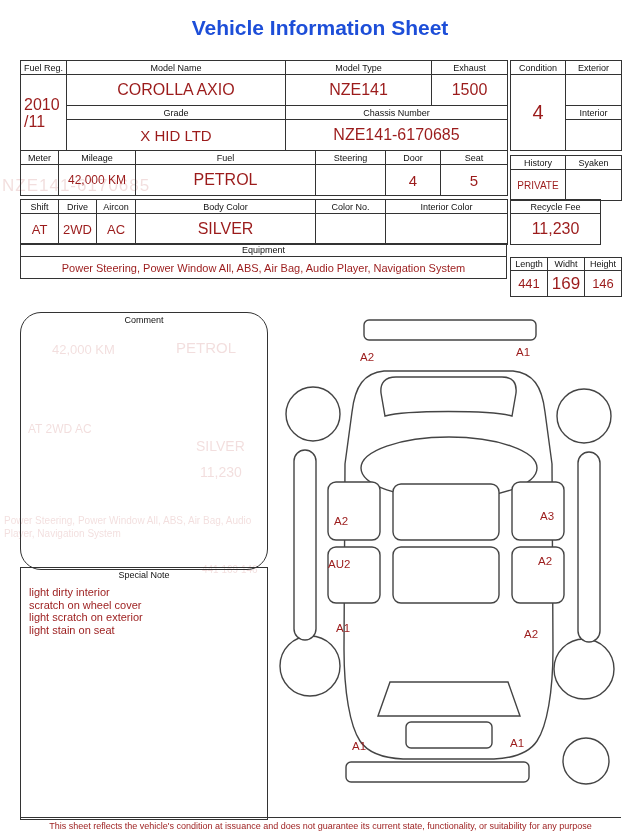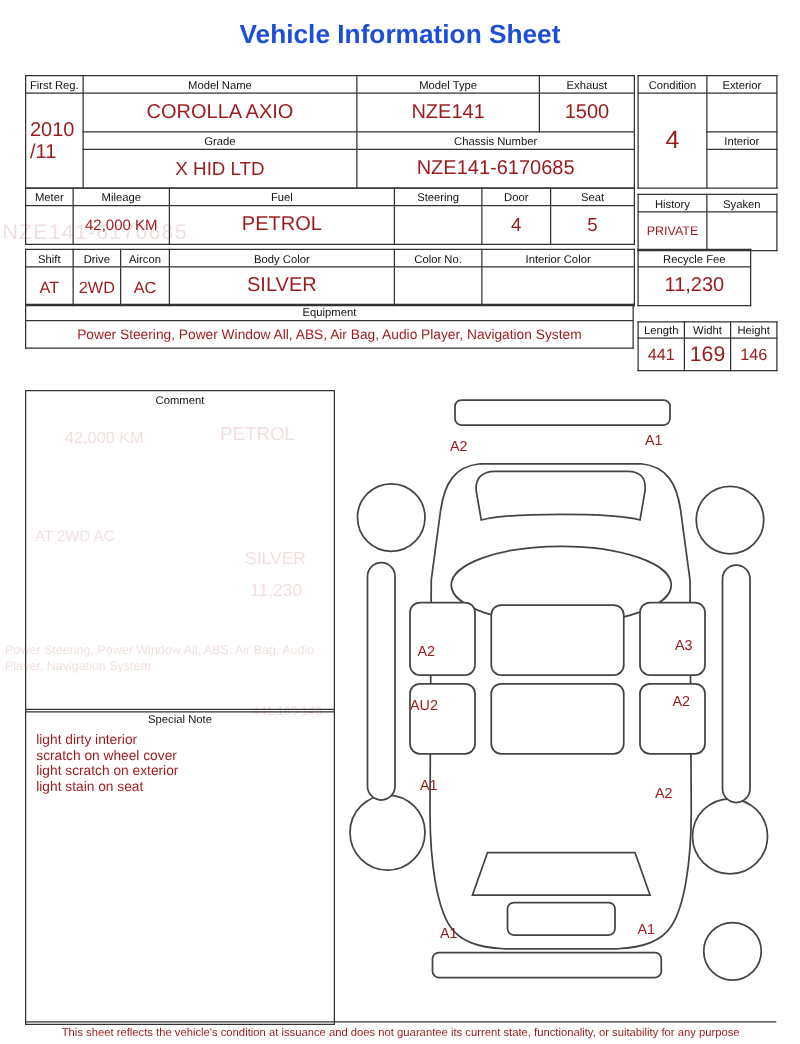--- a/index.html
+++ b/index.html
@@ -39,21 +39,21 @@
 
 <table style="left:20px;top:60px;width:487px;">
   <colgroup>
       <col style="width:46px">
       <col style="width:219px">
       <col style="width:146px">
       <col style="width:76px">
     </colgroup>
   <tbody>
       <tr style="height:14px">
-    <td class="hdr">First Reg.</td>
+    <td class="hdr">Fuel Reg.</td>
     <td class="hdr">Model Name</td>
     <td class="hdr">Model Type</td>
     <td class="hdr">Exhaust</td>
   </tr>
   <tr style="height:31px">
     <td class="val first-reg" rowspan="3">
       <div>2010</div>
       <div>/11</div>
     </td>
     <td class="val" style="font-size:16px">COROLLA AXIO</td>
@@ -204,21 +204,21 @@
     <td class="hdr">Height</td>
   </tr>
   <tr style="height:26px">
     <td class="val" style="font-size:13px">441</td>
     <td class="val" style="font-size:17px">169</td>
     <td class="val" style="font-size:13px">146</td>
   </tr>
 </tbody>
   </table>
 
-<div class="box" style="left:20px;top:312px;width:246px;height:256px;">
+<div class="box" style="left:20px;top:312px;width:246px;height:256px;border-radius:21px;">
   <div class="box-label">Comment</div>
 </div>
 
 <div class="box" style="left:20px;top:567px;width:246px;height:251px;">
   <div class="box-label">Special Note</div>
   <div class="note-lines">
     <div>light dirty interior</div>
     <div>scratch on wheel cover</div>
     <div>light scratch on exterior</div>
     <div>light stain on seat</div>

